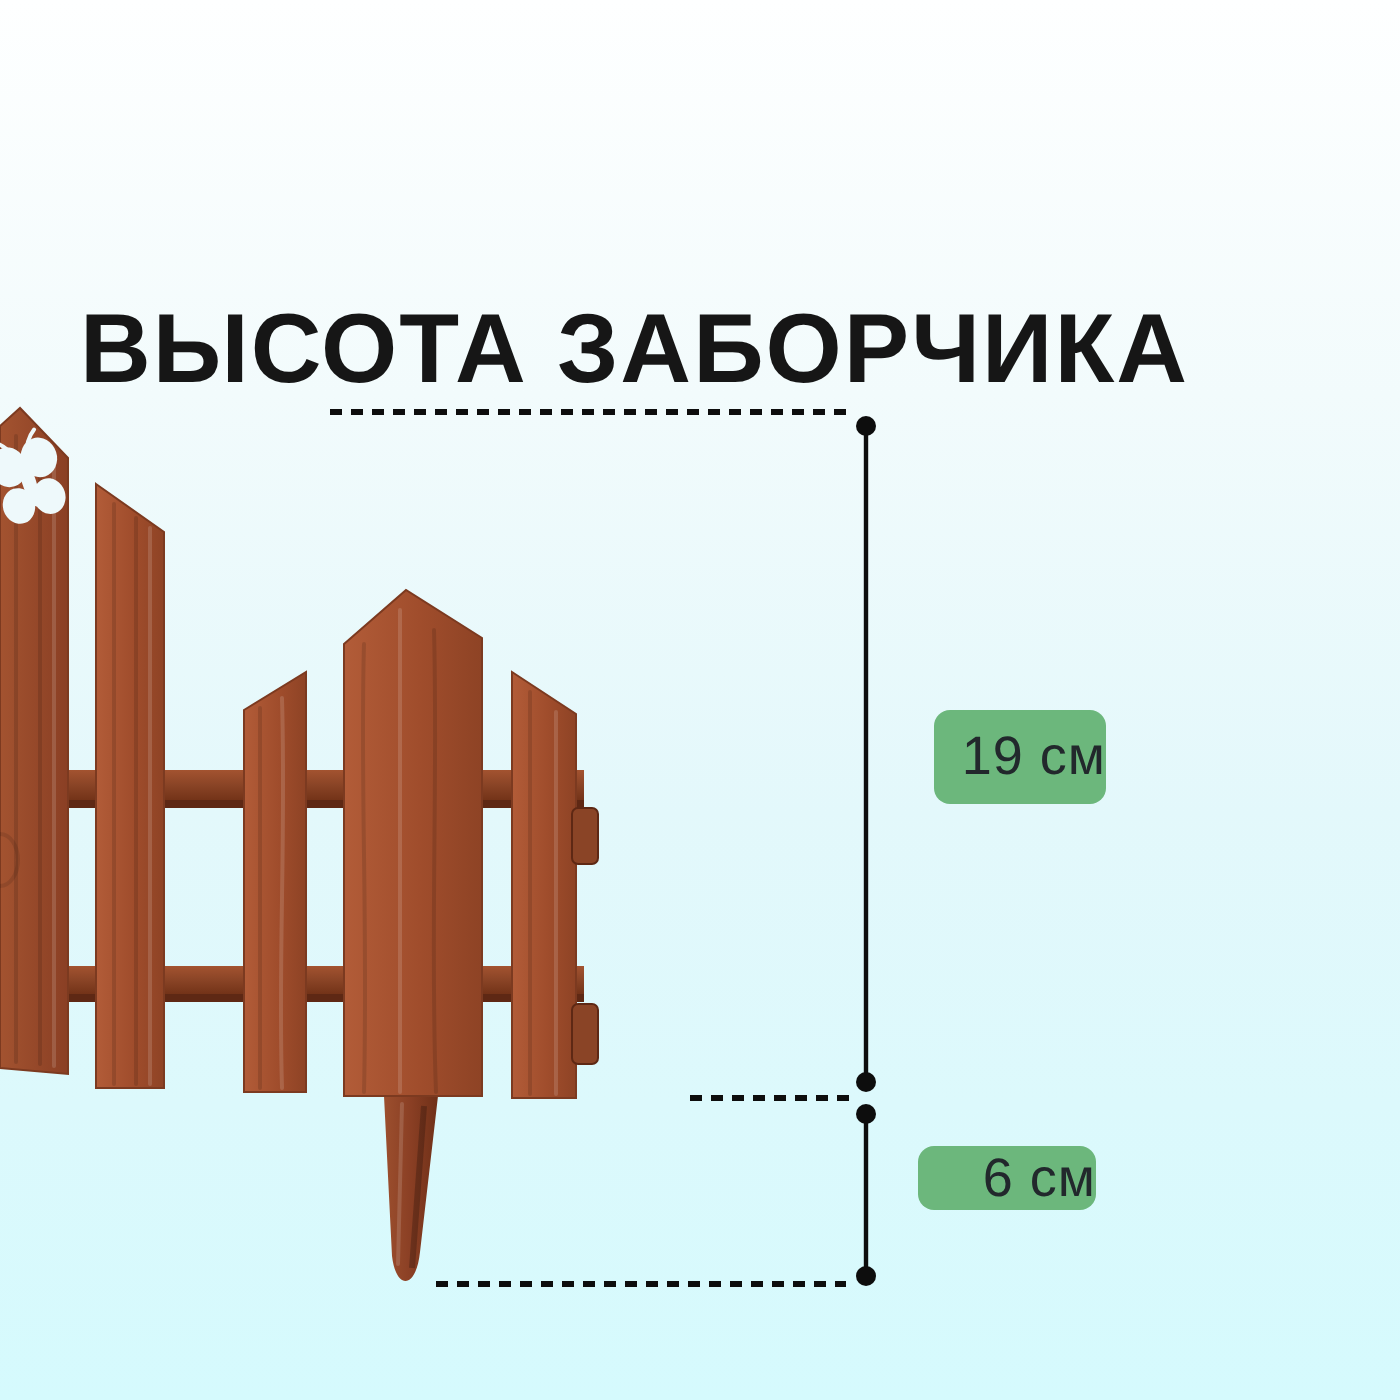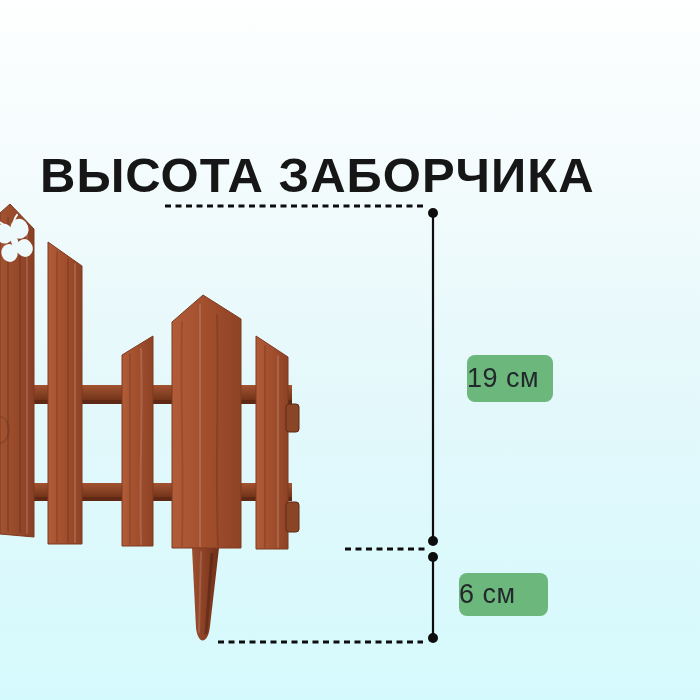--- a/index.html
+++ b/index.html
@@ -23,26 +23,26 @@
   .grain-d{stroke:rgba(0,0,0,0.12);stroke-width:2;fill:none;stroke-linecap:round;}
   .grain-l{stroke:rgba(255,255,255,0.14);stroke-width:2;fill:none;stroke-linecap:round;}
   .rail-shadow{fill:var(--rail-shadow,#5e2814);}
   .tab{fill:var(--rail-dark,#8a4426);stroke:var(--rail-shadow,#5e2814);stroke-width:1;}
   .dash{stroke:var(--line-black,#0d0d0d);stroke-width:3;stroke-dasharray:6 4.5;fill:none;}
   .dim-line{stroke:var(--line-black,#0d0d0d);stroke-width:2.2;fill:none;}
   .dim-dot{fill:var(--line-black,#0d0d0d);}
   .butterfly{fill:#eef9fb;}
   .butterfly-antenna{stroke:#eef9fb;stroke-width:2;fill:none;stroke-linecap:round;}
   .badge{
-    position:absolute;display:flex;align-items:center;justify-content:flex-start;
+    position:absolute;display:flex;align-items:center;justify-content:flex-end;
     background:var(--badge-green,#6cb77c);border-radius:8px;
     color:var(--badge-text,#22282c);font-size:27px;letter-spacing:0.5px;
   }
   .badge-19{left:467px;top:355px;width:86px;height:47px;}
-  .badge-6{left:459px;top:573px;width:89px;height:43px;}
+  .badge-6{left:459px;top:573px;width:89px;height:32px;}
 </style>
 </head>
 <body>
 
 <div class="stage">
 
   <div class="title">ВЫСОТА ЗАБОРЧИКА</div>
 
   <svg class="scene" viewBox="0 0 700 700">
     <defs>

